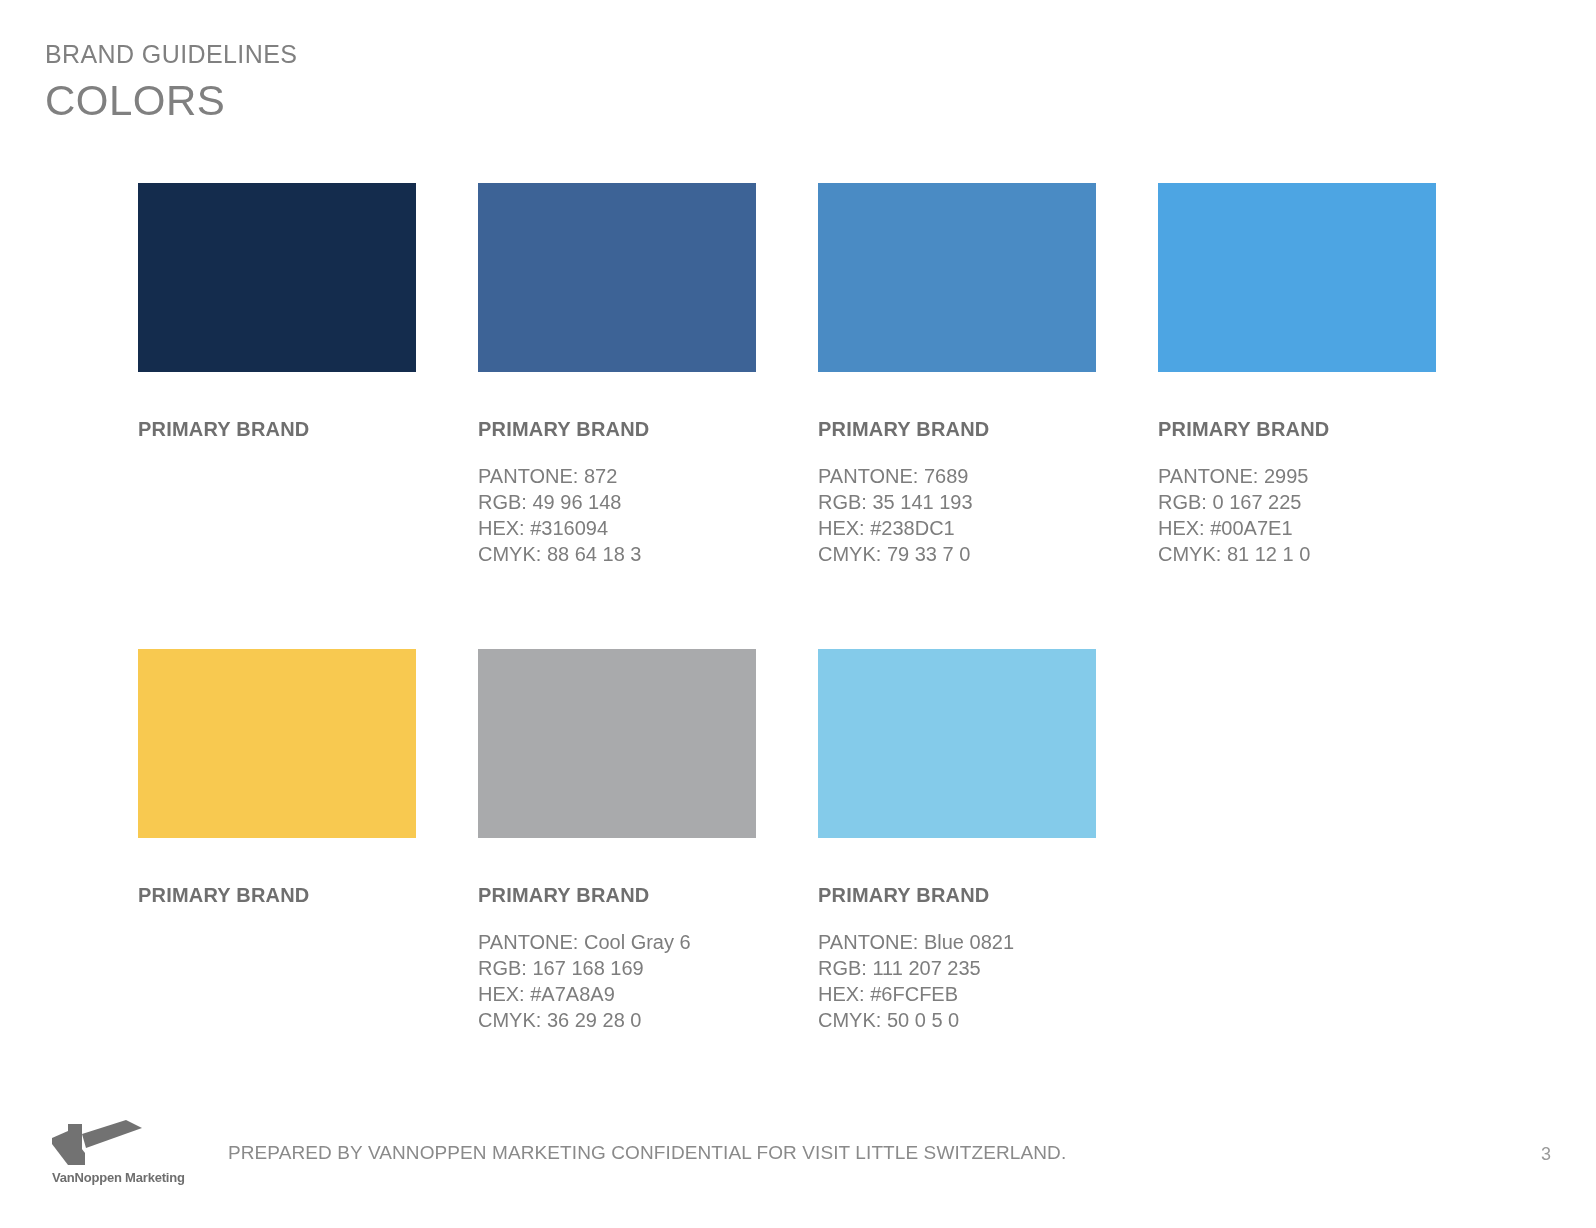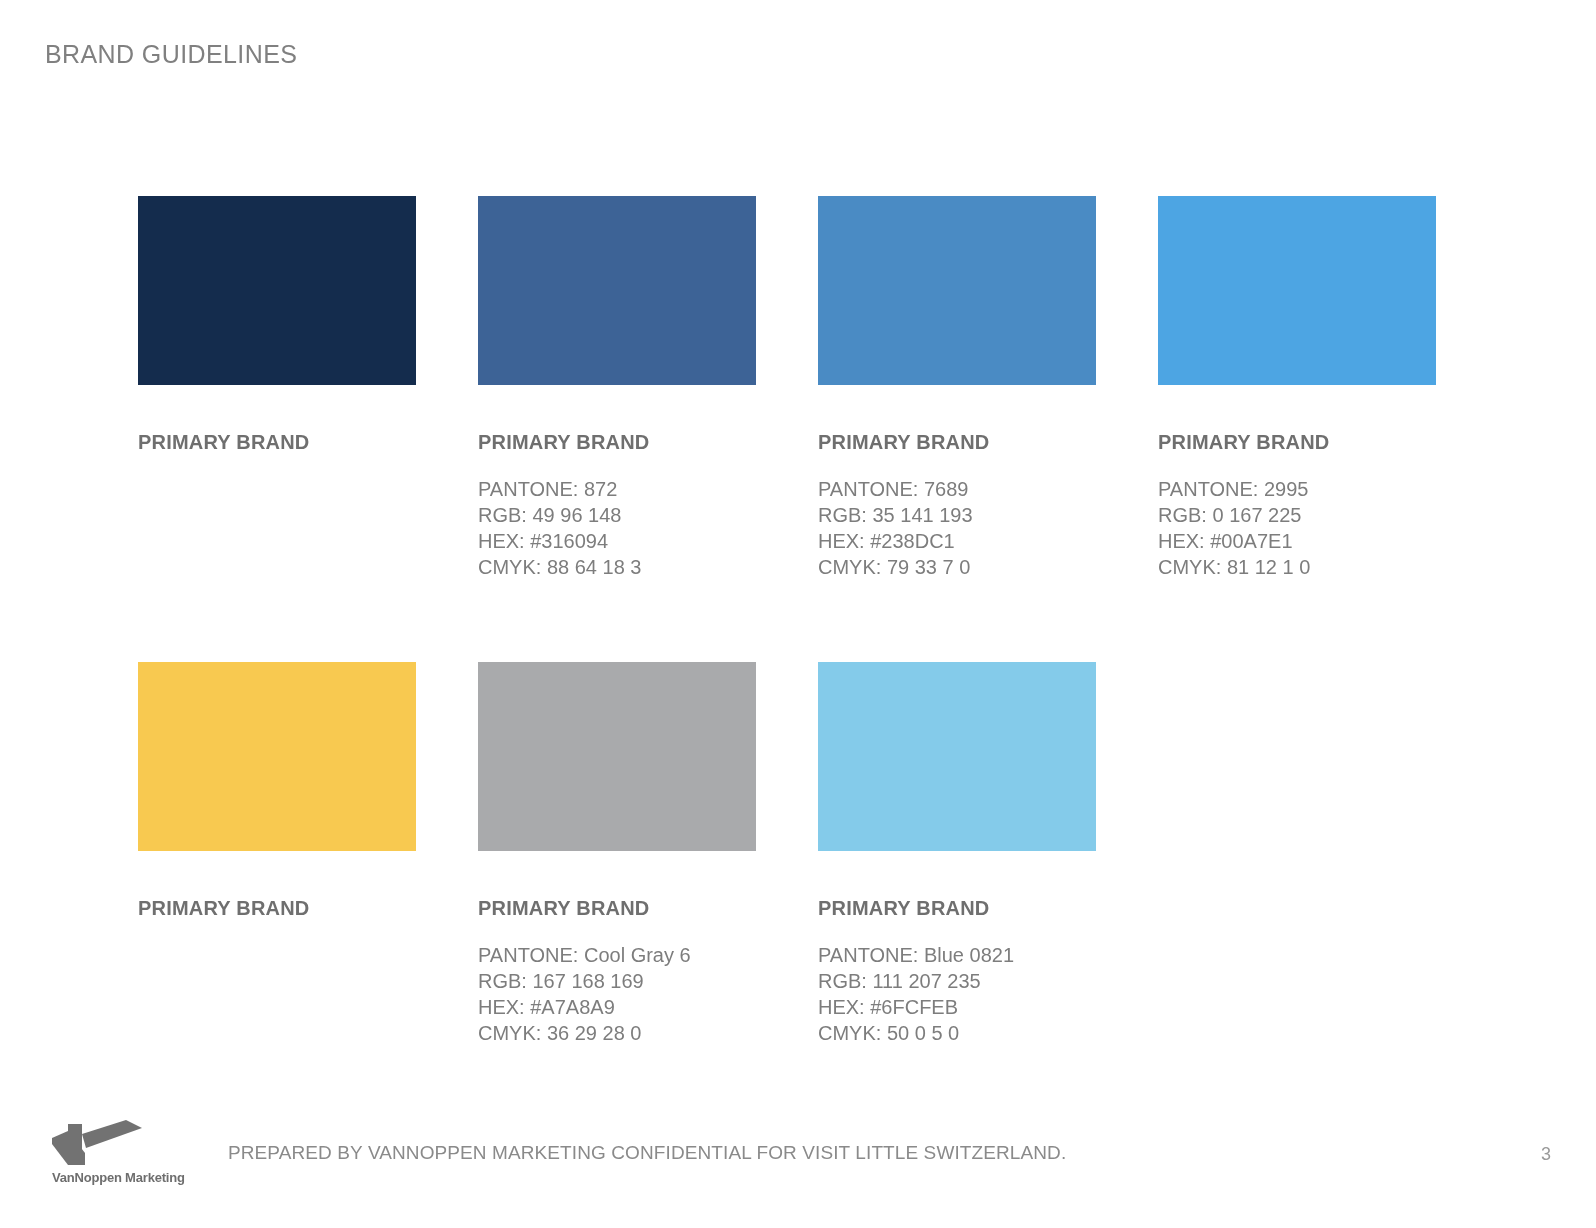--- a/index.html
+++ b/index.html
@@ -47,21 +47,21 @@
     color: #808080;
     font-weight: 400;
     line-height: 1.25;
     margin-top: 6px;
   }
 
   
   .grid {
     position: absolute;
     left: 138px;
-    top: 196px;
+    top: 183px;
     width: 1320px;
   }
 
   .row {
     display: flex;
     flex-direction: row;
   }
 
   .row + .row {
     margin-top: 82px;
@@ -152,20 +152,21 @@
     color: #9a9a9a;
   }
 </style>
 </head>
 <body>
 
 <div class="page">
 
   <div class="header">
     <div class="eyebrow">BRAND GUIDELINES</div>
+    <div class="page-title">COLORS</div>
   </div>
 
   <div class="grid">
 
     <div class="row">
 
       <div class="card">
         <div class="swatch" style="background-color: rgb(20, 44, 77);"></div>
         <div class="card-label">PRIMARY BRAND</div>
       </div>

